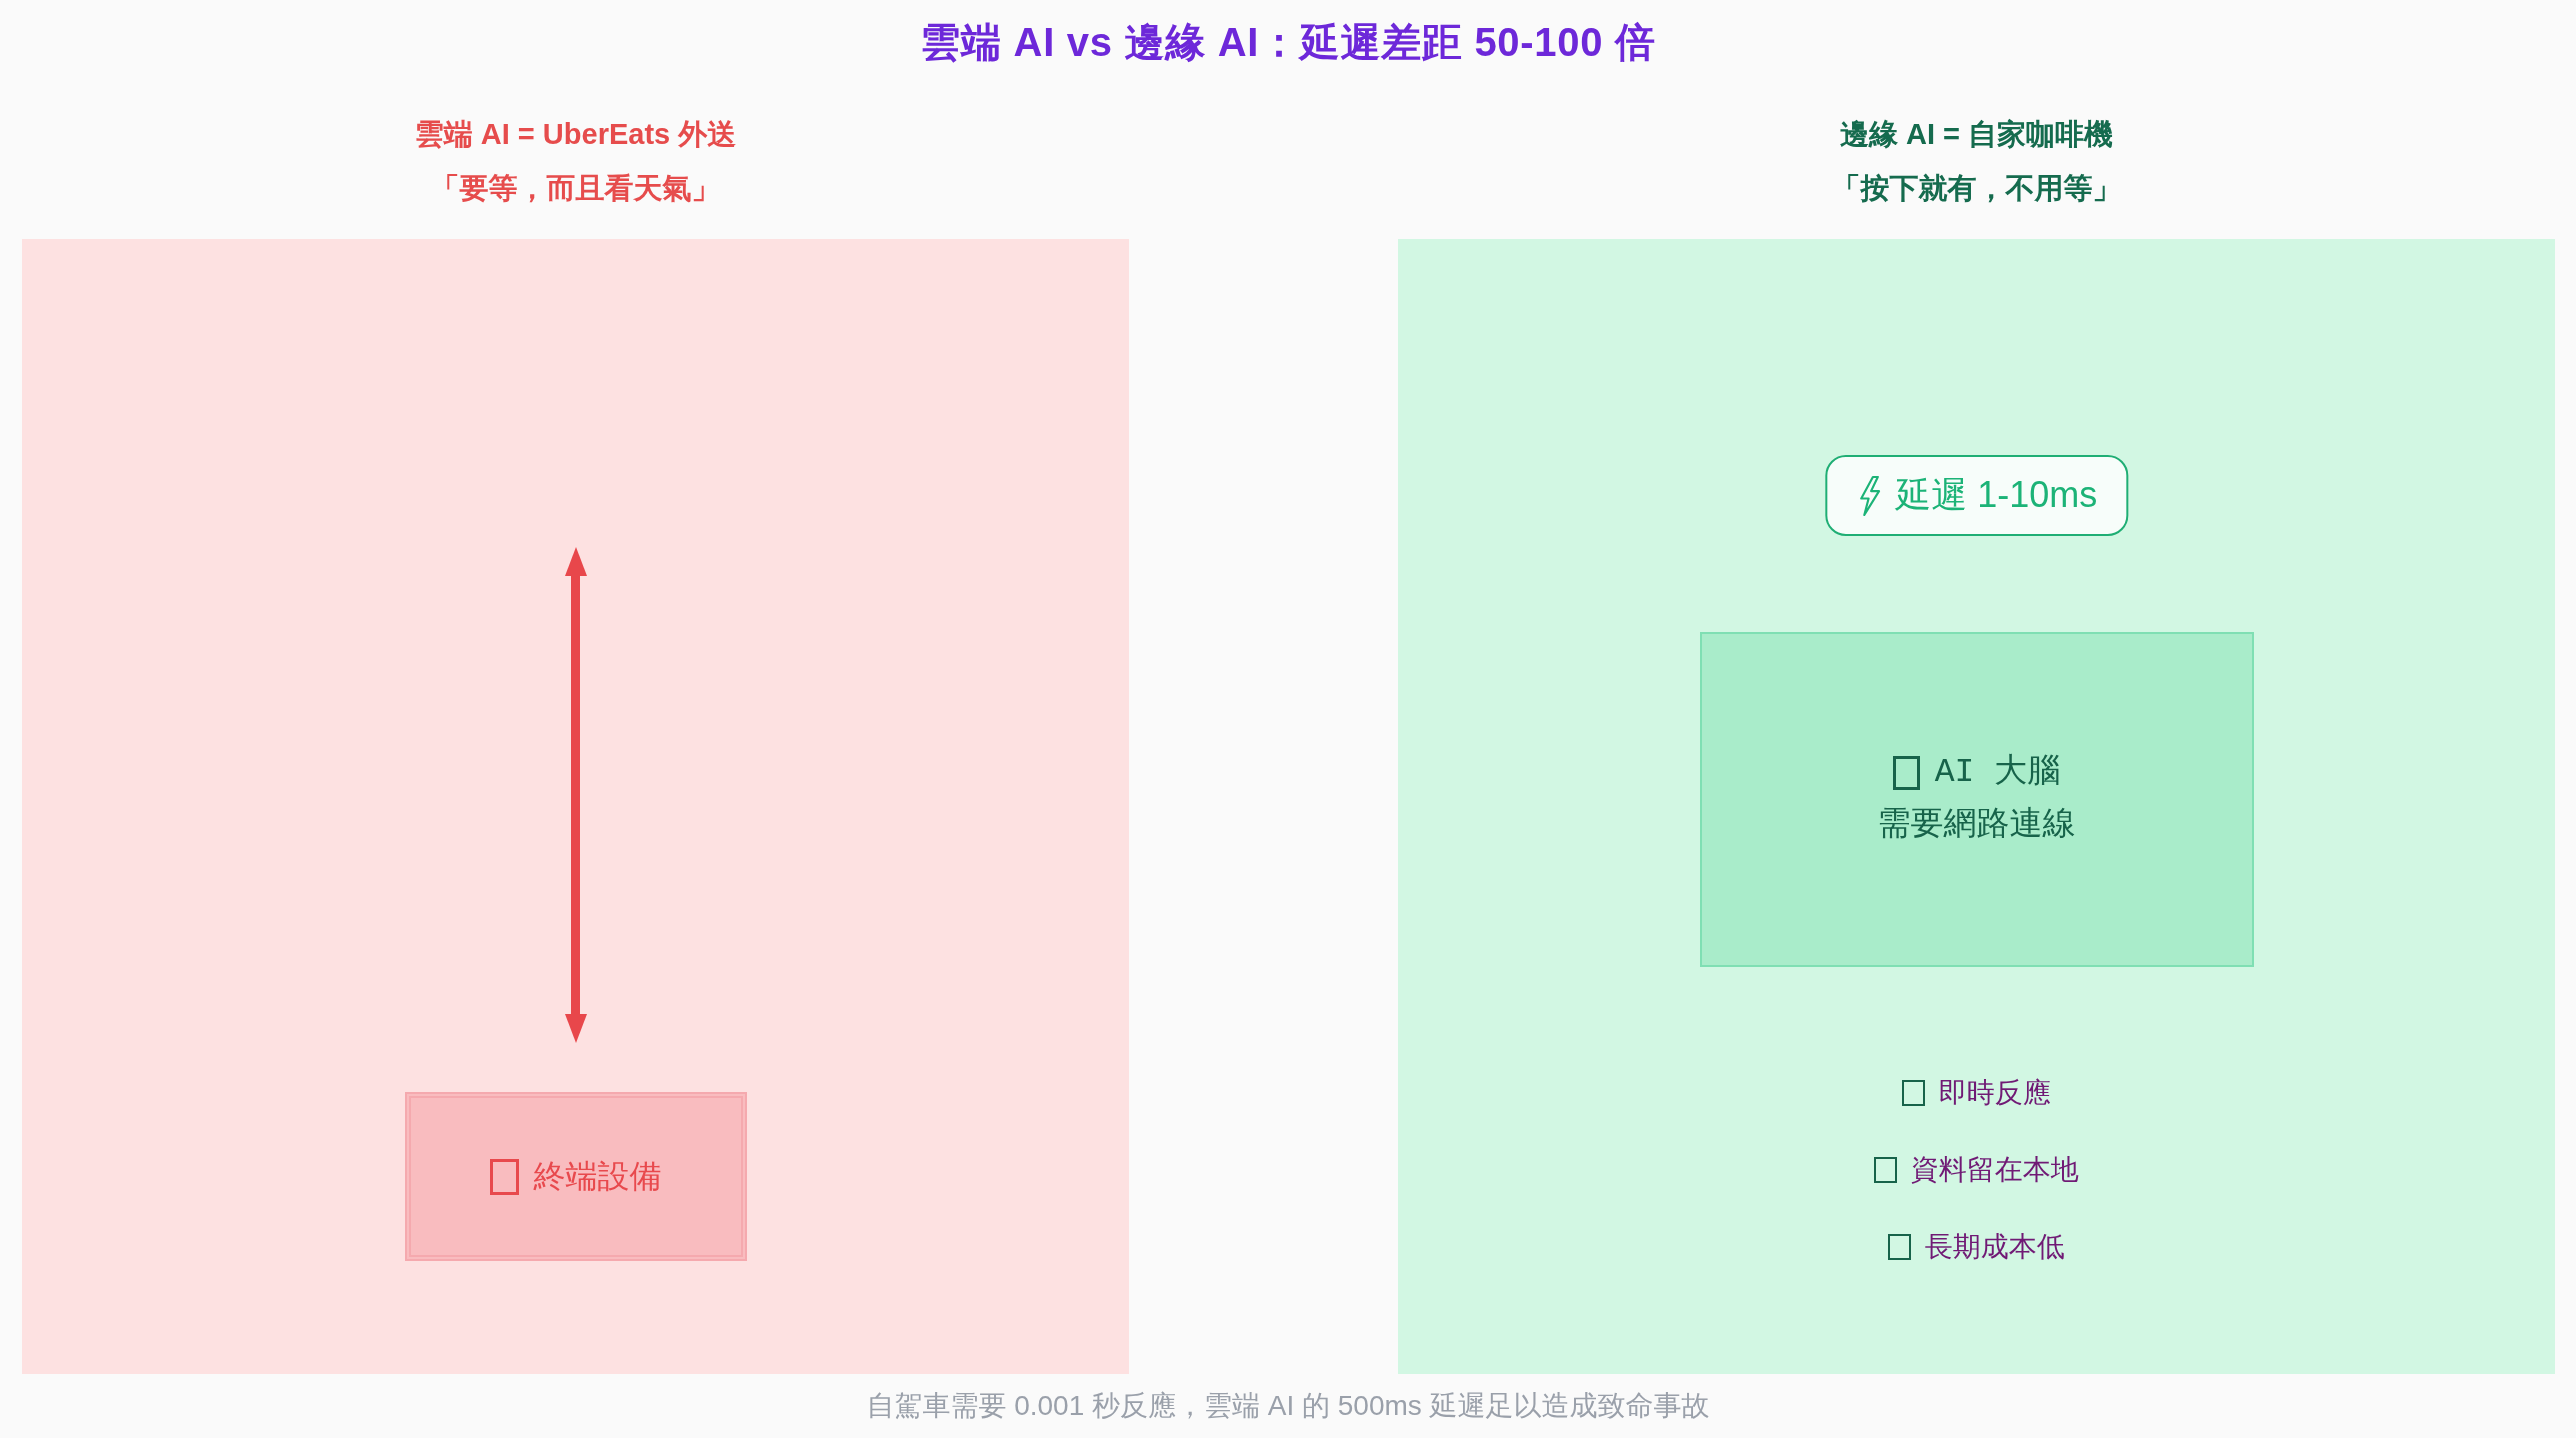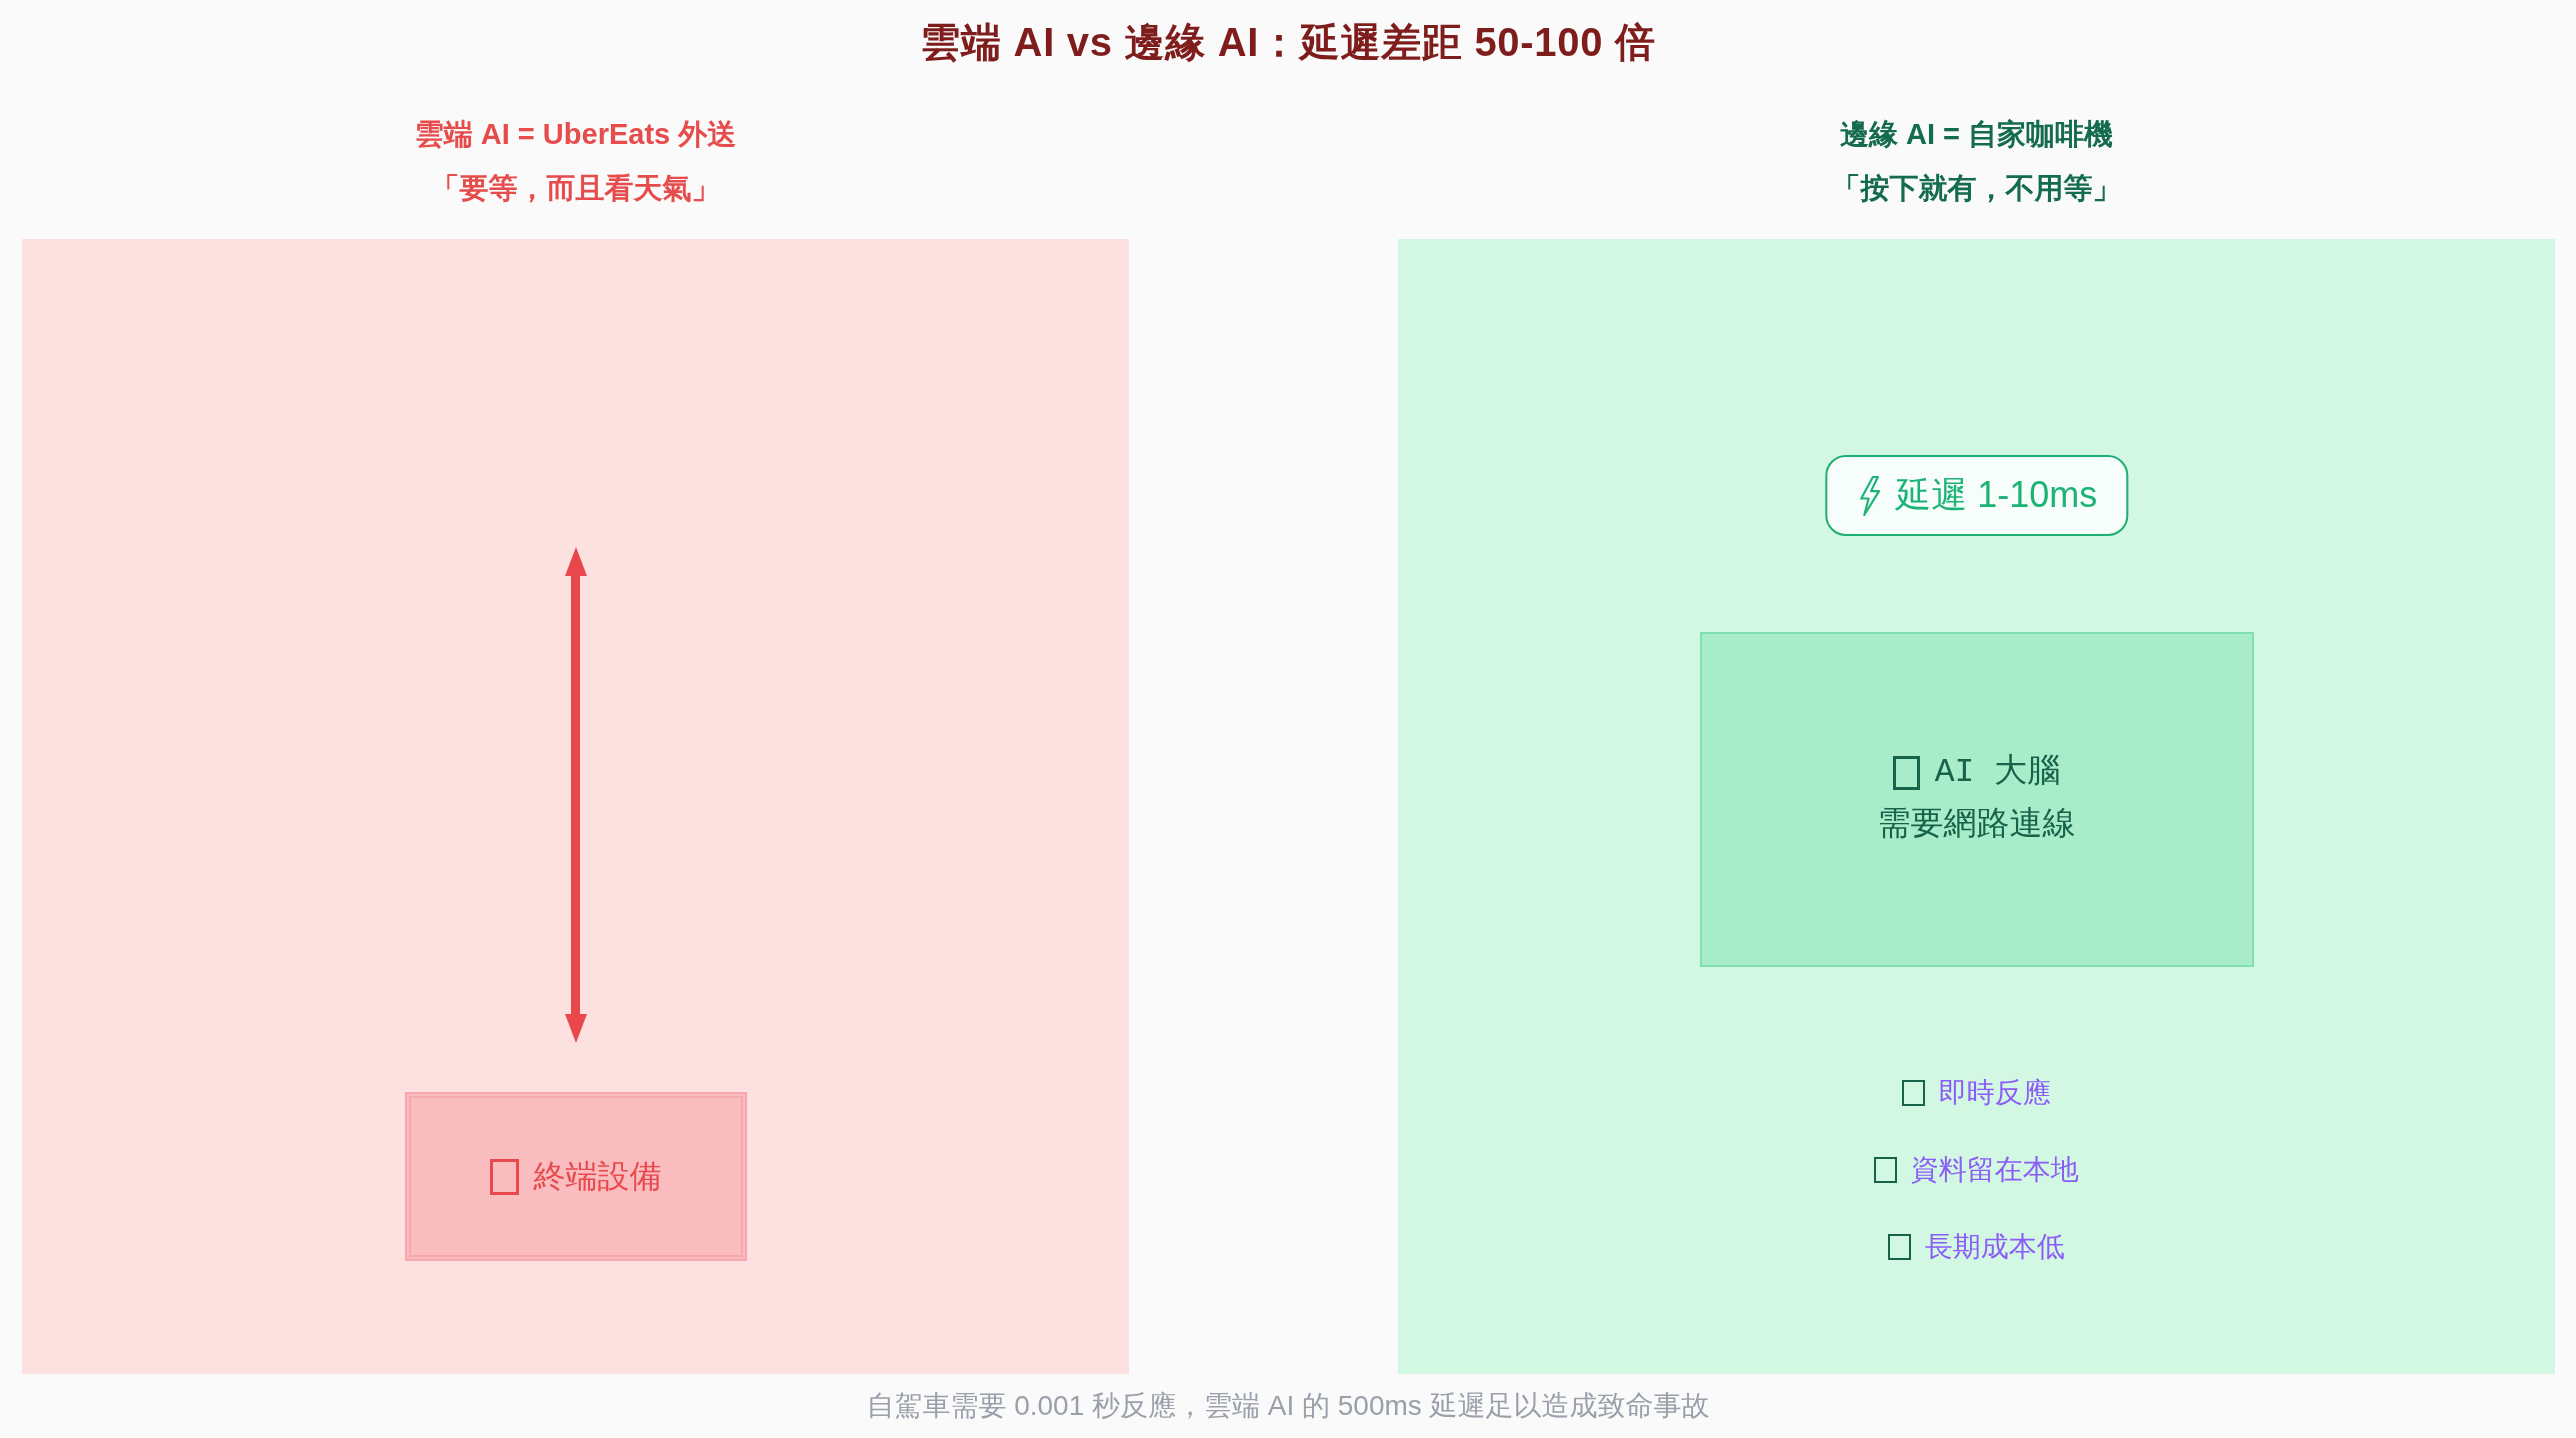--- a/index.html
+++ b/index.html
@@ -2,21 +2,21 @@
 <html style="font-size:11px"><head>
 <meta charset="utf-8">
 <style>
   html,body{margin:0;padding:0;background:#fafafa;}
   .stage{
     position:relative;width:2576px;height:1439px;background:#fafafa;overflow:hidden;
     font-family:"Liberation Sans","DejaVu Sans",sans-serif;color:#1b1b1b;
   }
   .page-title{
     position:absolute;top:15px;left:0;width:100%;text-align:center;
-    font-size:40px;font-weight:bold;color:#7f1d1d;letter-spacing:0.7px;
+    font-size:40px;font-weight:bold;color:#6d28d9;letter-spacing:0.7px;
   }
   .col-header{
     position:absolute;top:108px;text-align:center;font-size:29px;font-weight:bold;line-height:1.85;
   }
   .col-header.red{left:22px;width:1107px;color:#e64c4c;}
   .col-header.green{left:1398px;width:1157px;color:#156b4e;}
 
   .panel{position:absolute;top:239px;height:1135px;}
   .panel-cloud{left:22px;width:1107px;background:#fde1e1;}
   .panel-edge{left:1398px;width:1157px;background:#d2f7e3;}
@@ -43,21 +43,21 @@
     padding:6.8px 13.7px;text-align:center;color:#e8474b;
   }
   .latency-tag .l1{font-size:27px;line-height:1.25;}
   .latency-tag .l2{font-size:33px;line-height:1.25;}
 
   .checklist{position:absolute;left:0;width:100%;text-align:center;}
   .checklist.left-list{top:569px;}
   .checklist.right-list{top:835px;}
   .check-row{display:flex;align-items:center;justify-content:center;gap:13.7px;margin-bottom:41px;font-size:28px;}
   .left-list .check-row{color:#6f7480;}
-  .right-list .check-row{color:#8b5cf6;margin-bottom:39px;}
+  .right-list .check-row{color:#701a75;margin-bottom:39px;}
   .sq{box-sizing:border-box;display:inline-block;flex:0 0 auto;}
   .sq-gray{width:24.6px;height:27px;border:2.7px solid #6f7480;}
   .sq-green{width:23px;height:26px;border:2.7px solid #17634a;}
 
   .device-box{
     position:absolute;top:853px;left:50%;transform:translateX(-50%);
     width:342px;height:169px;background:#f9bcbf;border:6.8px double #f5a9ae;
     box-sizing:border-box;display:flex;align-items:center;justify-content:center;gap:15px;
     font-size:32px;color:#e8494d;
   }

